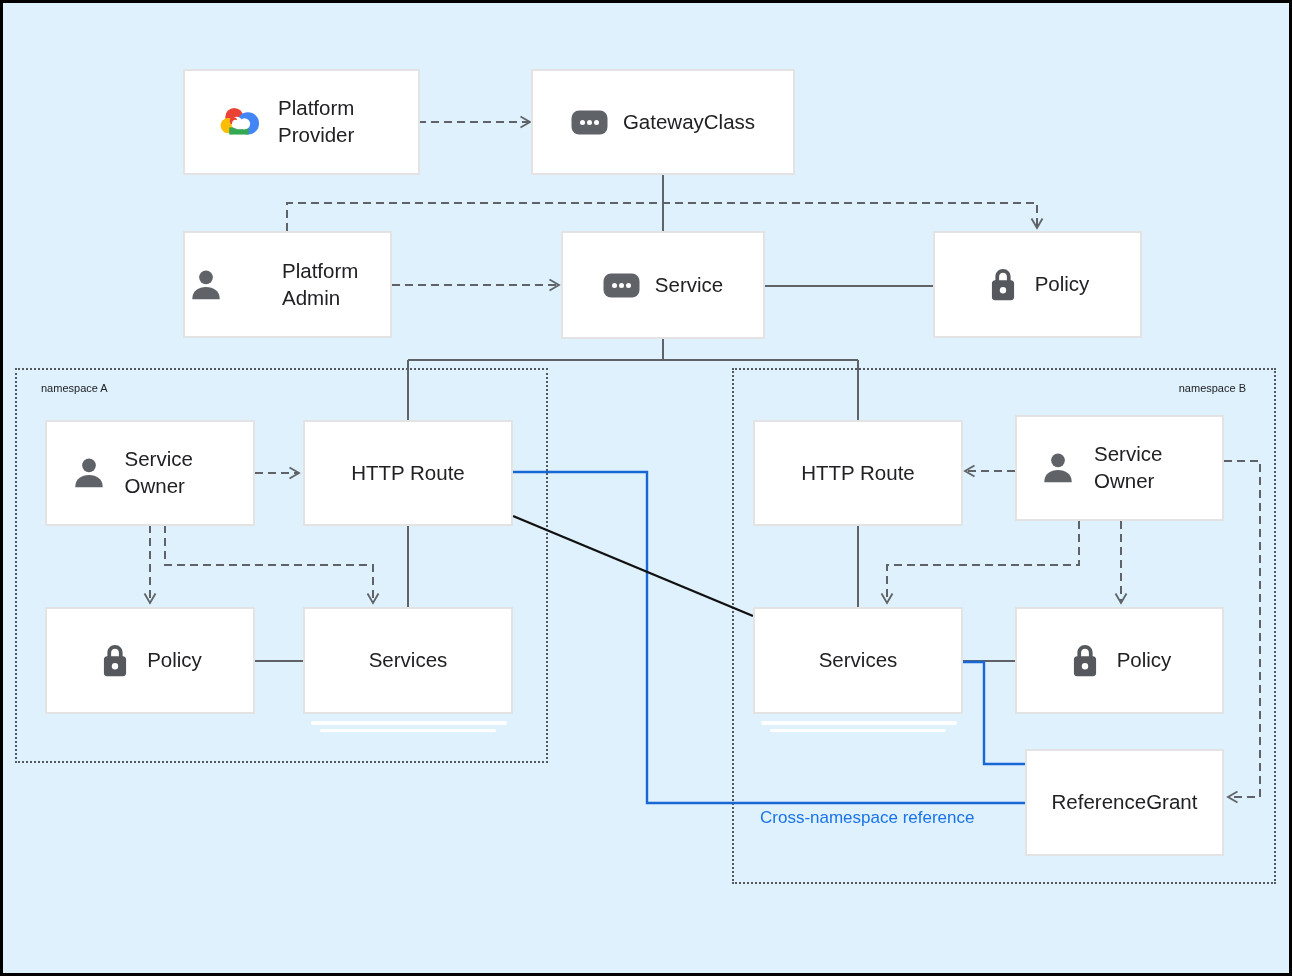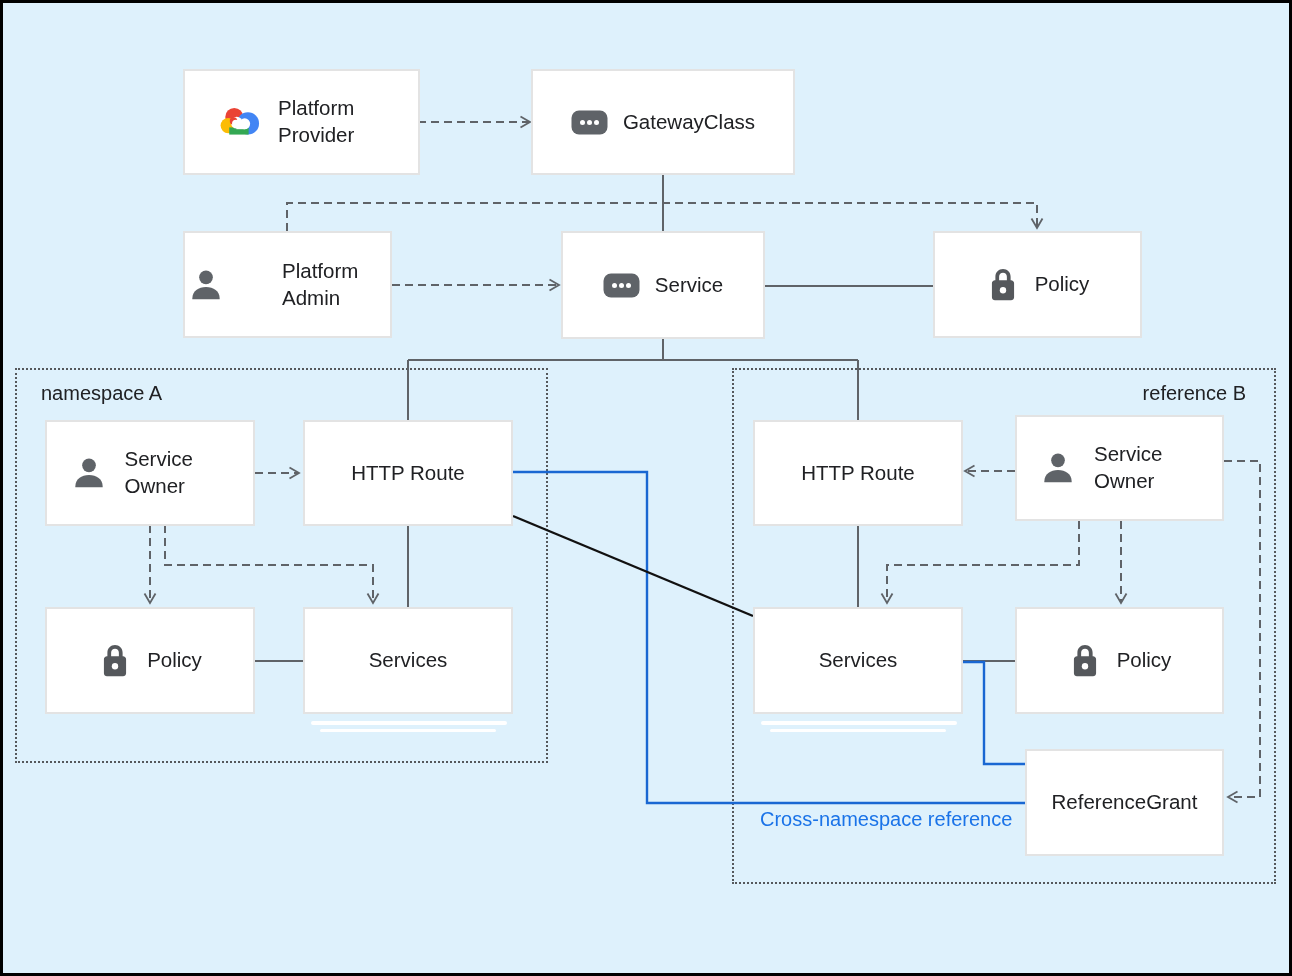--- a/index.html
+++ b/index.html
@@ -6,46 +6,46 @@
   .frame{
     position:relative;width:1292px;height:976px;box-sizing:border-box;
     background:#def1fc;border:3px solid #000;overflow:hidden;
     font-family:"Liberation Sans", sans-serif;color:#202124;
   }
   .ns{
     position:absolute;border:2px dotted #55585c;box-sizing:border-box;
     background:transparent;
   }
   .ns-label{
-    position:absolute;font-size:20px;color:#202124;white-space:nowrap;
+    position:absolute;font-size:11px;color:#202124;white-space:nowrap;
   }
   svg.connectors{position:absolute;left:0;top:0;z-index:2;}
   .node{
     position:absolute;box-sizing:border-box;background:#fff;
     border:2px solid #e3e3e3;display:flex;align-items:center;justify-content:center;
     gap:15px;z-index:3;
   }
   .node .label{font-size:20.5px;line-height:1.3;color:#202124;}
   .node .label.two-line{max-width:108px;}
   .node .icon{display:flex;align-items:center;justify-content:center;flex:0 0 auto;}
   .stack-bar{position:absolute;background:#fff;border-radius:2px;z-index:1;}
   .blue-note{
-    position:absolute;font-size:20px;color:#1a73e8;white-space:nowrap;z-index:3;
+    position:absolute;font-size:17px;color:#1a73e8;white-space:nowrap;z-index:3;
   }
 </style>
 </head>
 <body>
 
 <div class="frame">
 
   <div class="ns" style="left:12px;top:365px;width:533px;height:395px;"></div>
   <div class="ns-label" style="left:38px;top:379px;">namespace A</div>
 
   <div class="ns" style="left:729px;top:365px;width:544px;height:516px;"></div>
-  <div class="ns-label" style="right:43px;top:379px;">reference B</div>
+  <div class="ns-label" style="right:43px;top:379px;">namespace B</div>
 
   <div class="stack-bar" style="left:308px;top:718px;width:196px;height:4px;"></div>
   <div class="stack-bar" style="left:317px;top:726px;width:176px;height:3px;"></div>
   <div class="stack-bar" style="left:758px;top:718px;width:196px;height:4px;"></div>
   <div class="stack-bar" style="left:767px;top:726px;width:176px;height:3px;"></div>
 
   <svg class="connectors" width="1292" height="976" viewBox="0 0 1292 976">
     <defs>
       <marker id="ah" viewBox="-12 -7 14 14" refX="-1" refY="0" markerWidth="14" markerHeight="14" markerUnits="userSpaceOnUse" orient="auto">
         <path d="M-9.5,-5.5 L0,0 L-9.5,5.5" fill="none" stroke="#5f6368" stroke-width="1.8"></path>

